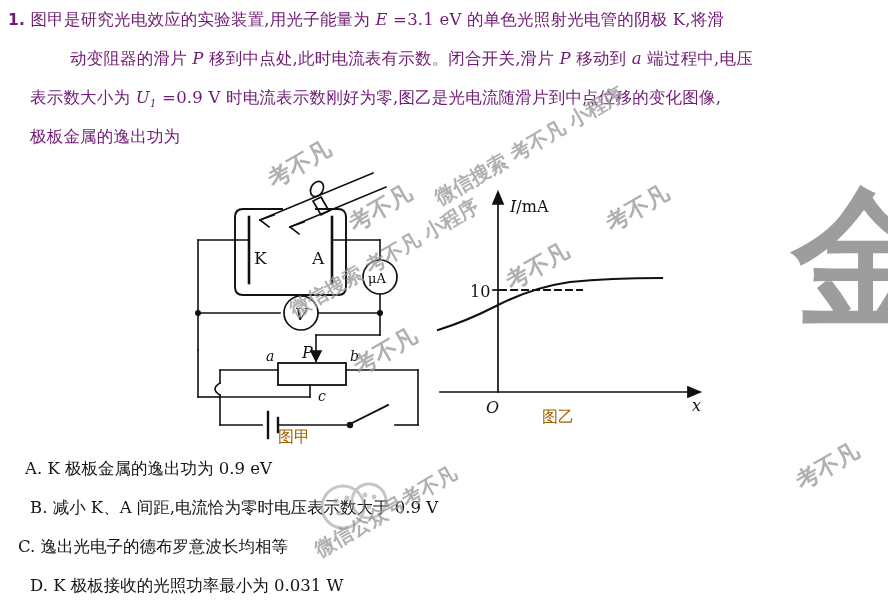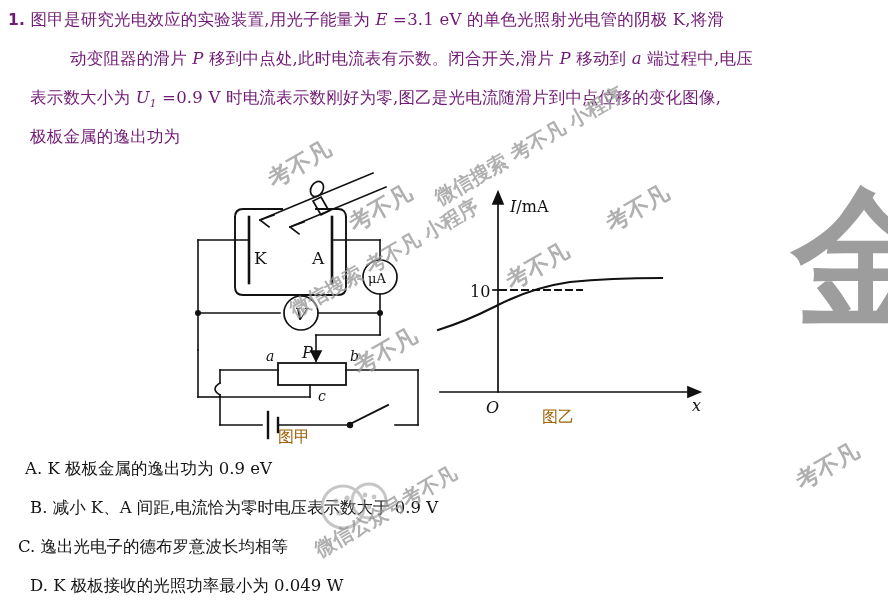--- a/index.html
+++ b/index.html
@@ -234,21 +234,21 @@
 <div class="optline" style="left:30px; top:497px;">
   <span>B.</span>
   <span>减小 K、A 间距,电流恰为零时电压表示数大于 0.9 V</span>
 </div>
 <div class="optline" style="left:18px; top:536px;">
   <span>C.</span>
   <span>逸出光电子的德布罗意波长均相等</span>
 </div>
 <div class="optline" style="left:30px; top:575px;">
   <span>D.</span>
-  <span>K 极板接收的光照功率最小为 0.049 W</span>
+  <span>K 极板接收的光照功率最小为 0.031 W</span>
 </div>
 
 <div class="wm wm-a" style="left:262px; top:168px; transform:rotate(-30deg); transform-origin:left top;">考不凡</div>
 <div class="wm wm-a" style="left:343px; top:212px; transform:rotate(-30deg); transform-origin:left top;">考不凡</div>
 <div class="wm wm-b" style="left:285px; top:300px; transform:rotate(-30deg); transform-origin:left top;">微信搜索 考不凡 小程序</div>
 <div class="wm wm-a" style="left:348px; top:355px; transform:rotate(-30deg); transform-origin:left top;">考不凡</div>
 <div class="wm wm-a" style="left:500px; top:270px; transform:rotate(-30deg); transform-origin:left top;">考不凡</div>
 <div class="wm wm-a" style="left:600px; top:212px; transform:rotate(-30deg); transform-origin:left top;">考不凡</div>
 <div class="wm wm-b" style="left:430px; top:188px; transform:rotate(-30deg); transform-origin:left top;">微信搜索 考不凡 小程序</div>
 <div class="wm wm-b" style="left:310px; top:540px; transform:rotate(-30deg); transform-origin:left top;">微信公众号考不凡</div>

